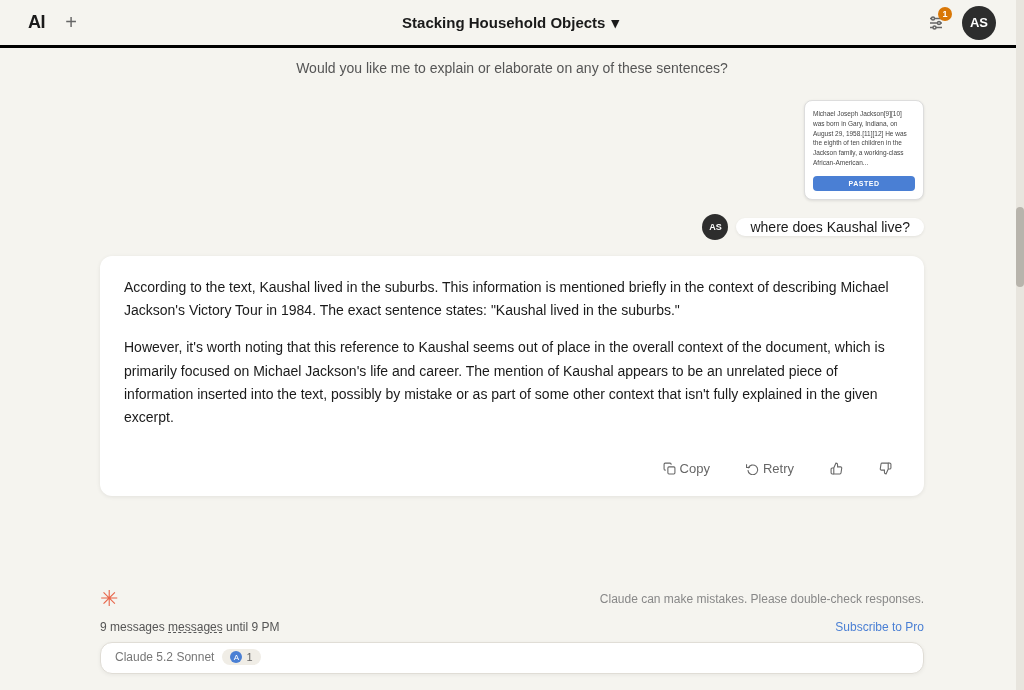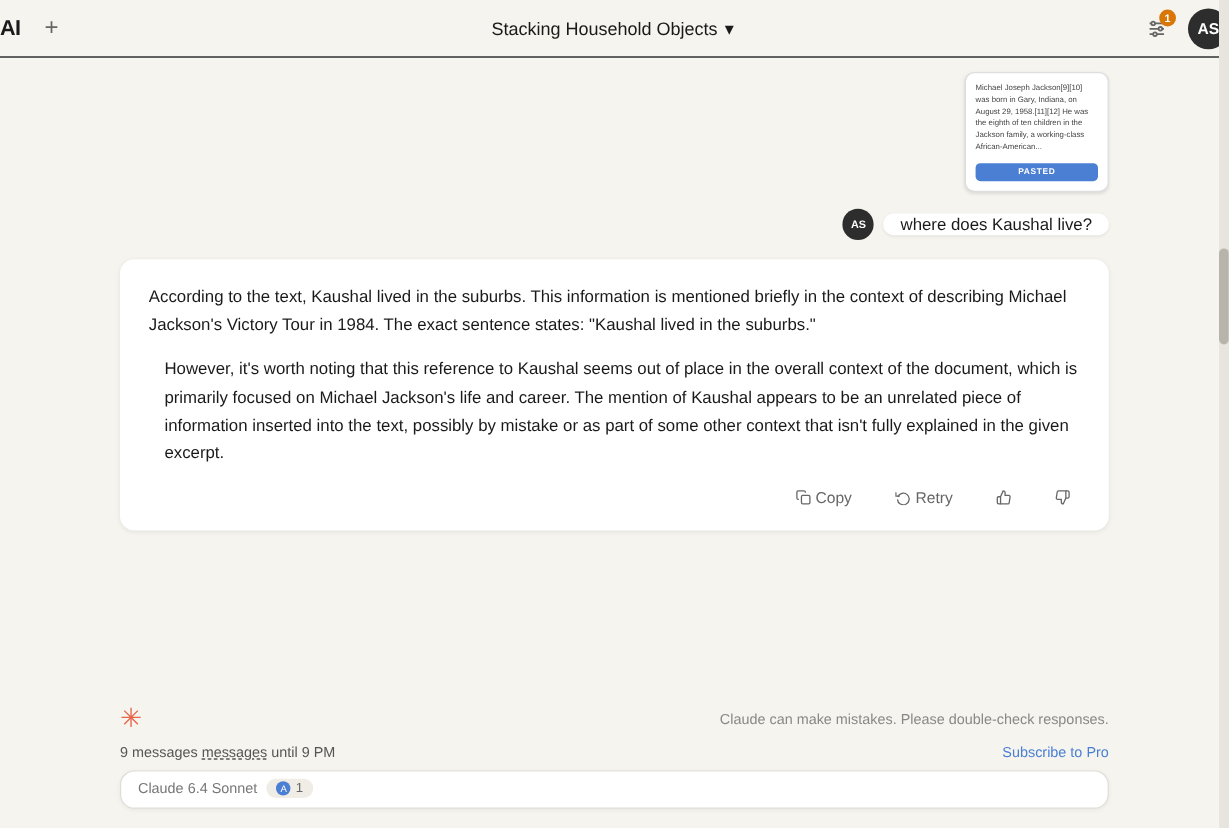--- a/index.html
+++ b/index.html
@@ -11,25 +11,25 @@
       overflow: hidden;
       display: flex;
       flex-direction: column;
     }
 
     
     .header {
       display: flex;
       align-items: center;
       justify-content: space-between;
-      padding: 0 0;
+      padding: 0 28px;
       height: 48px;
       background: #f5f4ef;
       flex-shrink: 0;
-      border-bottom: 1px solid #000000;
+      border-bottom: 3px solid #000000;
     }
     .header-left {
       display: flex;
       align-items: center;
       gap: 12px;
     }
     .logo {
       font-size: 18px;
       font-weight: 700;
       color: #1a1a1a;
@@ -43,24 +43,24 @@
       background: transparent;
       cursor: pointer;
       display: flex;
       align-items: center;
       justify-content: center;
       color: #666;
       font-size: 20px;
     }
     .header-center {
       display: flex;
-      align-items: flex-end;
+      align-items: flex-start;
       gap: 6px;
       font-size: 15px;
-      font-weight: 400;
+      font-weight: 700;
       color: #1a1a1a;
       cursor: pointer;
       margin-left: 16px;
     }
     .header-right {
       display: flex;
       align-items: center;
       gap: 10px;
     }
     .settings-btn {
@@ -199,28 +199,27 @@
       padding: 20px 24px 16px 24px;
       box-shadow: 0 1px 4px rgba(0,0,0,0.08);
     }
     .response-text {
       font-size: 14px;
       color: #1a1a1a;
       line-height: 1.65;
     }
     .response-text p + p {
       margin-top: 14px;
-      margin-left: 13px;
     }
     .response-actions {
       display: flex;
       align-items: center;
       justify-content: flex-end;
       gap: 20px;
-      margin-top: 14px;
+      margin-top: 28px;
     }
     .action-btn {
       display: flex;
       align-items: center;
       gap: 4px;
       background: transparent;
       border: none;
       cursor: pointer;
       font-size: 13px;
       color: #666;
@@ -388,20 +387,23 @@
         <circle cx="10" cy="18" r="2" fill="#f5f4ef" stroke="currentColor"></circle>
       </svg>
       <span class="settings-badge">1</span>
     </button>
     <button class="avatar-btn">AS</button>
   </div>
 </div>
 
 <div class="scroll-area">
 
+  <div class="prev-message">
+    <span>Would you like me to explain or elaborate on any of these sentences?</span>
+  </div>
 
   <div class="pasted-card-area">
     <div class="pasted-card">
       <div class="card-text">Michael Joseph Jackson[9][10] was born in Gary, Indiana, on August 29, 1958.[11][12] He was the eighth of ten children in the Jackson family, a working-class African-American...</div>
       <div class="pasted-badge">PASTED</div>
     </div>
   </div>
 
   <div class="user-message-area">
     <div class="user-message-bubble">
@@ -456,21 +458,21 @@
 
 <div class="messages-remaining-bar">
   <span><span>9 messages </span><em style="text-decoration:underline;text-decoration-style:dashed;font-style:normal;">messages</em><span> until 9 PM</span></span>
   <button class="subscribe-btn">Subscribe to Pro</button>
 </div>
 
 <div class="input-area">
   <div class="input-box">
     <div class="input-footer">
       <div class="model-info">
-        <span>Claude 6.4 Sonnet</span>
+        <span>Claude 5.2 Sonnet</span>
         <div class="model-badge">
           <div class="model-badge-icon">A</div>
           <span>1</span>
         </div>
       </div>
     </div>
   </div>
 </div>
 
 <div class="scrollbar-track">

